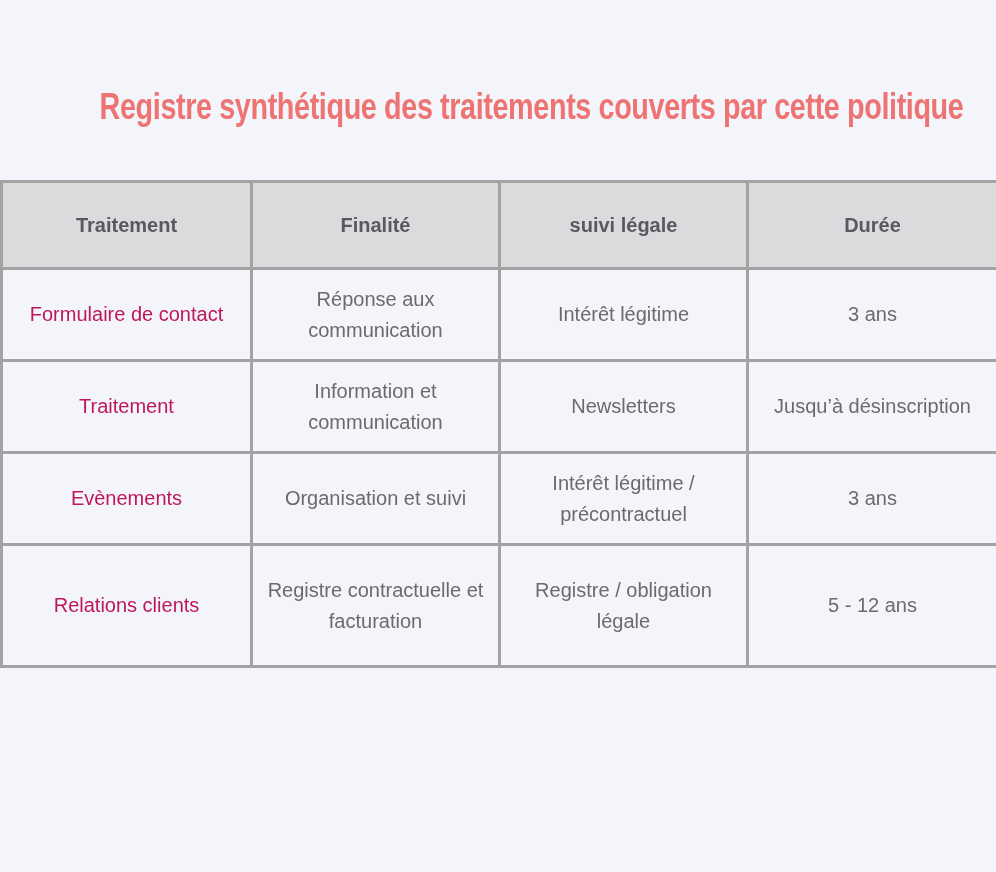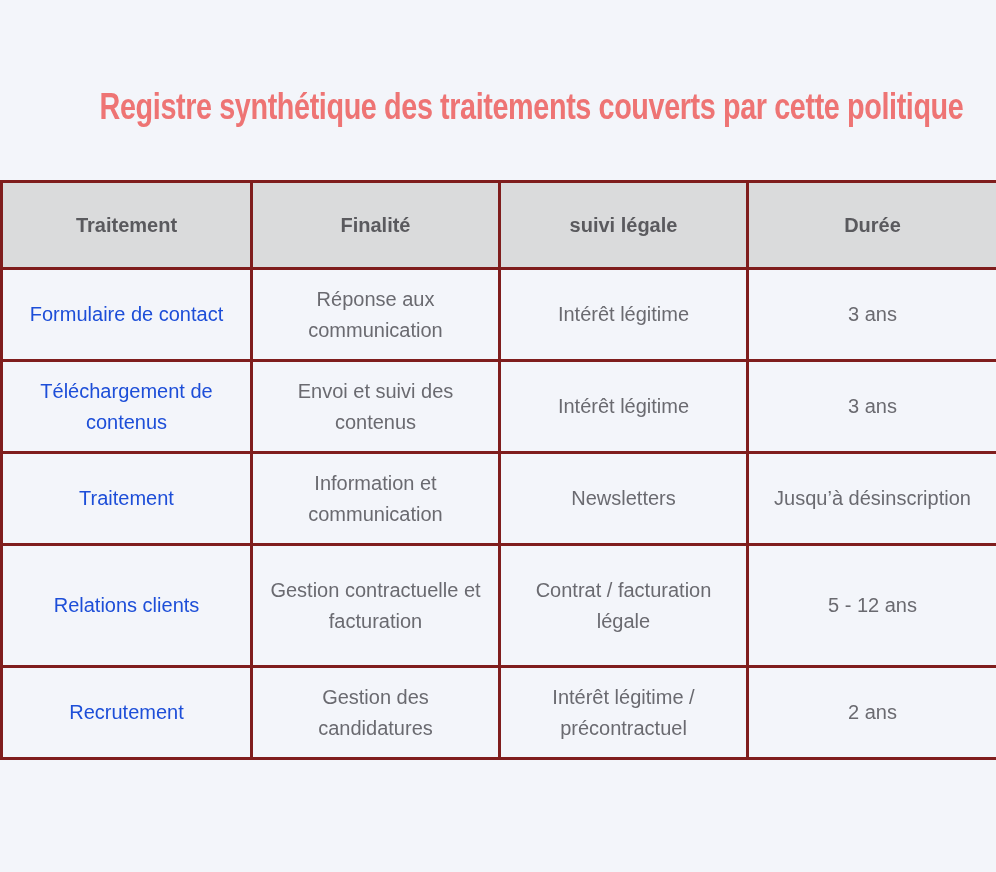--- a/index.html
+++ b/index.html
@@ -22,35 +22,35 @@
     white-space: nowrap;
   }
   table.register {
     position: absolute; left: 0; top: 180px;
     width: 996px;
     border-collapse: collapse;
     table-layout: fixed;
     background: #f3f5fa;
   }
   table.register th, table.register td {
-    border: 3px solid #7f1d1d;
+    border: 3px solid #a3a3a3;
     text-align: center;
     vertical-align: middle;
     padding: 0 10px;
     font-size: 20px;
     line-height: 31px;
   }
   table.register th {
     background: #dadbdc;
     color: #5a5a5e;
     font-weight: bold;
     height: 84px;
   }
   table.register td { color: #6a6a70; }
-  table.register td.traitement { color: #1d4ed8; }
+  table.register td.traitement { color: #be185d; }
   tr.h95 td { height: 89px; }
   tr.h125 td { height: 119px; }
 </style>
 </head>
 <body>
 
 <h1 class="title">Registre synthétique des traitements couverts par cette politique</h1>
 
 <table class="register">
   <colgroup>
@@ -68,37 +68,31 @@
     </tr>
   </thead>
   <tbody>
     <tr class="h95">
       <td class="traitement">Formulaire de contact</td>
       <td>Réponse aux communication</td>
       <td>Intérêt légitime</td>
       <td>3 ans</td>
     </tr>
     <tr class="h95">
-      <td class="traitement">Téléchargement de contenus</td>
-      <td>Envoi et suivi des contenus</td>
-      <td>Intérêt légitime</td>
-      <td>3 ans</td>
-    </tr>
-    <tr class="h95">
       <td class="traitement">Traitement</td>
       <td>Information et communication</td>
       <td>Newsletters</td>
       <td>Jusqu’à désinscription</td>
     </tr>
+    <tr class="h95">
+      <td class="traitement">Evènements</td>
+      <td>Organisation et suivi</td>
+      <td>Intérêt légitime / précontractuel</td>
+      <td>3 ans</td>
+    </tr>
     <tr class="h125">
       <td class="traitement">Relations clients</td>
-      <td>Gestion contractuelle et facturation</td>
-      <td>Contrat / facturation légale</td>
+      <td>Registre contractuelle et facturation</td>
+      <td>Registre / obligation légale</td>
       <td>5 - 12 ans</td>
-    </tr>
-    <tr class="h95">
-      <td class="traitement">Recrutement</td>
-      <td>Gestion des candidatures</td>
-      <td>Intérêt légitime / précontractuel</td>
-      <td>2 ans</td>
     </tr>
   </tbody>
 </table>
 
 </body></html>

